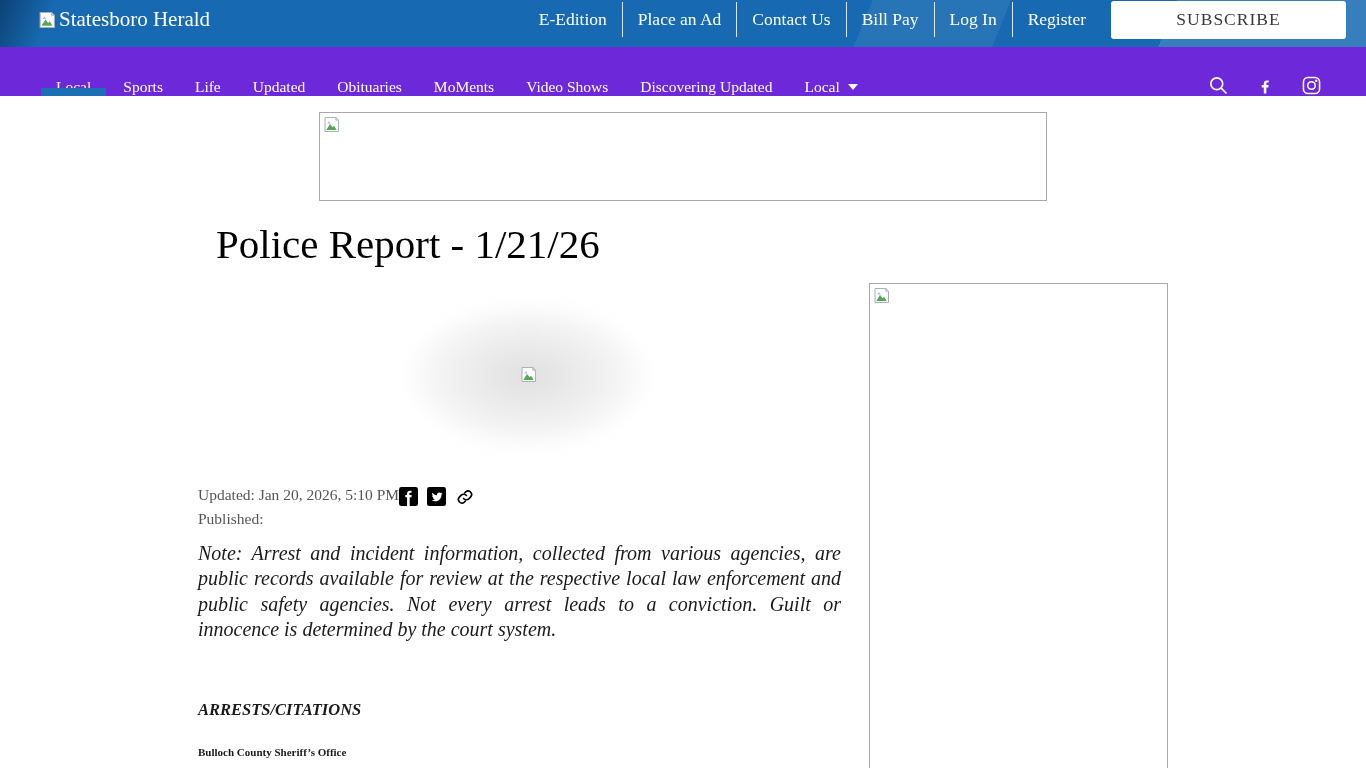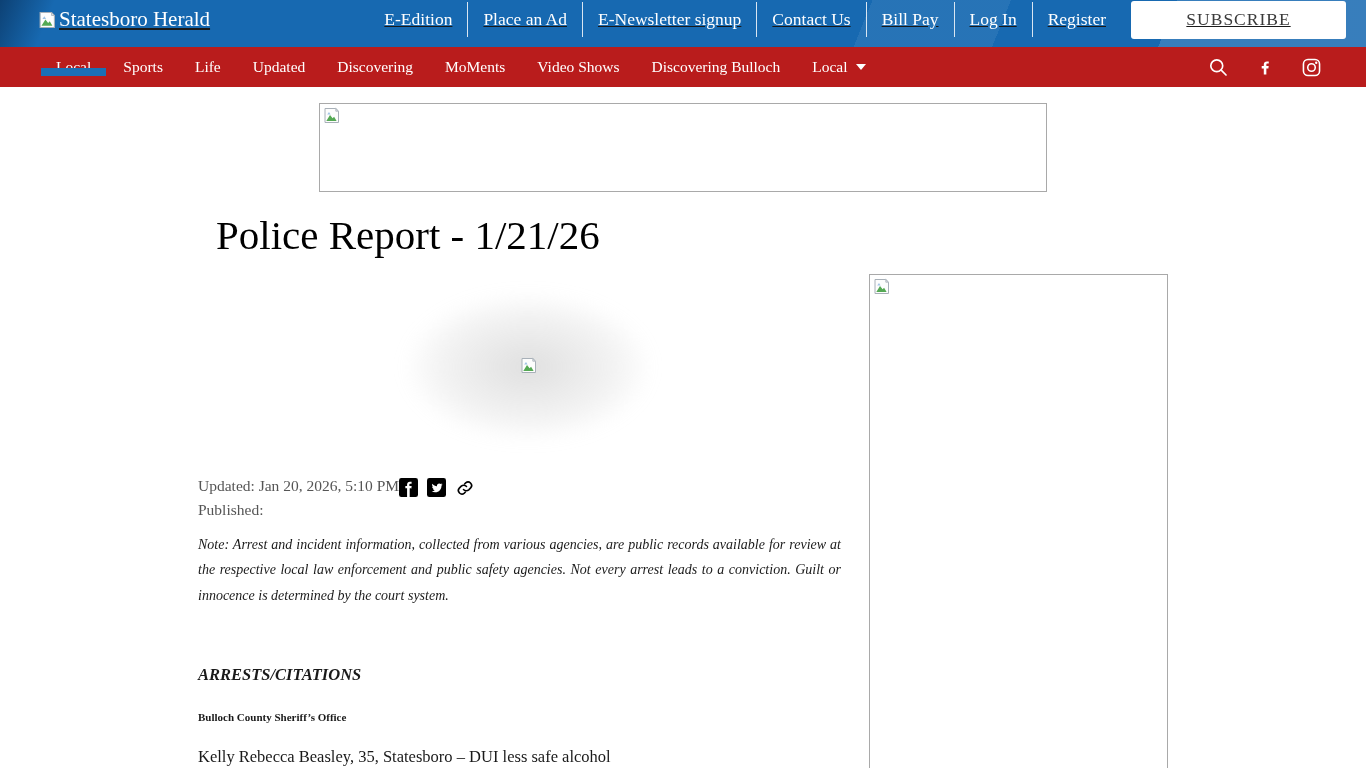--- a/index.html
+++ b/index.html
@@ -11,37 +11,36 @@
 
   
   .topbar{
     height:47px; display:flex; align-items:center;
     padding:0 20px 8px 38px; position:relative;
     background-image:
       linear-gradient(112deg, rgba(2,25,56,.50) 0%, rgba(2,25,56,0) 4%),
       linear-gradient(112deg, transparent 63%, rgba(255,255,255,.07) 63%, rgba(255,255,255,.07) 73%, transparent 73%),
       linear-gradient(112deg, transparent 85%, rgba(255,255,255,.14) 85%);
     background-color:#1769b1;
-    text-decoration:underline;
   }
   .logo{ display:flex; align-items:center; gap:3px; color:#fff; font-size:21px; cursor:pointer; }
   .topbar-links{ display:flex; margin-left:auto; align-items:flex-end; list-style:none; padding:0; margin-top:0; margin-bottom:0; }
   .topbar-links li{
     color:#fff; font-size:17.5px; padding:7px 15px; cursor:pointer; white-space:nowrap;
   }
   .topbar-links li + li{ border-left:1px solid #d9e6f2; }
   .subscribe-btn{
     background:#fff; color:#3a3a3a; font-family:inherit; font-size:17.5px;
-    letter-spacing:1px; width:215px; height:38px; border:none; border-radius:3px;
+    letter-spacing:1px; width:235px; height:38px; border:none; border-radius:3px;
     margin-left:10px; cursor:pointer;
   }
 
   
   .mainnav{
-    height:40px; background:#b91c1c; display:flex; align-items:center;
+    height:49px; background:#6d28d9; display:flex; align-items:flex-end;
     padding:0 44px 0 40px;
   }
   .nav-items{ display:flex; list-style:none; margin:0; padding:0; }
   .nav-items li{
     color:#fff; font-size:15.5px; padding:0 16px; display:flex; align-items:center;
     position:relative; cursor:pointer; white-space:nowrap;
   }
   .nav-items li.active::after{
     content:""; position:absolute; left:1px; right:1px; bottom:0; height:8px; background:#1b6fb5;
   }
@@ -69,60 +68,59 @@
       rgba(180,180,180,.42), rgba(205,205,205,.24) 55%, rgba(255,255,255,0) 78%);
     filter:blur(8px);
   }
   .figure .broken{ position:absolute; left:322px; top:84px; }
 
   .byline-row{ display:flex; justify-content:flex-start; margin-top:13px; }
   .byline{ color:#555; font-size:15.5px; line-height:24px; }
   .share{ display:flex; gap:9px; align-items:flex-start; padding-top:4px; }
   .share .ibtn{ cursor:pointer; display:flex; }
 
-  .note{ font-style:italic; font-size:14px; line-height:25.5px; margin:10px 0 0; text-align:justify; color:#1a1a1a; }
+  .note{ font-style:italic; font-size:20px; line-height:25.5px; margin:10px 0 0; text-align:justify; color:#1a1a1a; }
   .section-heading{ font-size:16.5px; font-weight:bold; margin:57px 0 0;font-style:italic; }
   .agency-heading{ font-size:11px; font-weight:bold; margin:26px 0 0; }
   .entry{ font-size:16.5px; margin:24px 0 0; }
 </style>
 </head>
 <body>
 
 <header class="topbar">
   <div class="logo">
     <svg class="broken" width="18" height="18" viewBox="0 0 17 17">
       <path d="M2 1.5h10.8L15.5 4.2v11.3H2z" fill="#fdfdfd" stroke="#a8b0b8"></path>
       <path d="M12.8 1.5 15.5 4.2h-2.7z" fill="#dfe4ea" stroke="#a8b0b8" stroke-width="0.8"></path>
       <path d="M3.3 13.9 7 8.1l2.6 3.2 1.5-1.6 2.5 4.2z" fill="#55a954"></path>
       <path d="M4.2 7.6 6 4.9l1.6 2.7z" fill="#9fc3e4"></path>
     </svg>
     <span>Statesboro Herald</span>
   </div>
   <ul class="topbar-links">
     <li>E-Edition</li>
     <li>Place an Ad</li>
-    <li>E-Newsletter signup</li>
     <li>Contact Us</li>
     <li>Bill Pay</li>
     <li>Log In</li>
     <li>Register</li>
   </ul>
   <button class="subscribe-btn">SUBSCRIBE</button>
 </header>
 
 <nav class="mainnav">
   <ul class="nav-items">
     <li class="active">Local</li>
     <li>Sports</li>
     <li>Life</li>
     <li>Updated</li>
-    <li>Discovering</li>
+    <li>Obituaries</li>
     <li>MoMents</li>
     <li>Video Shows</li>
-    <li>Discovering Bulloch</li>
+    <li>Discovering Updated</li>
     <li>
       <span>Local</span>
       <span class="caret"></span>
     </li>
   </ul>
   <div class="nav-icons">
     <span class="ibtn">
       <svg width="21" height="21" viewBox="0 0 24 24">
           <circle cx="10" cy="10" r="6.8" fill="none" stroke="#fff" stroke-width="1.9"></circle>
           <line x1="15.1" y1="15.1" x2="20.6" y2="20.6" stroke="#fff" stroke-width="1.9" stroke-linecap="round"></line>

